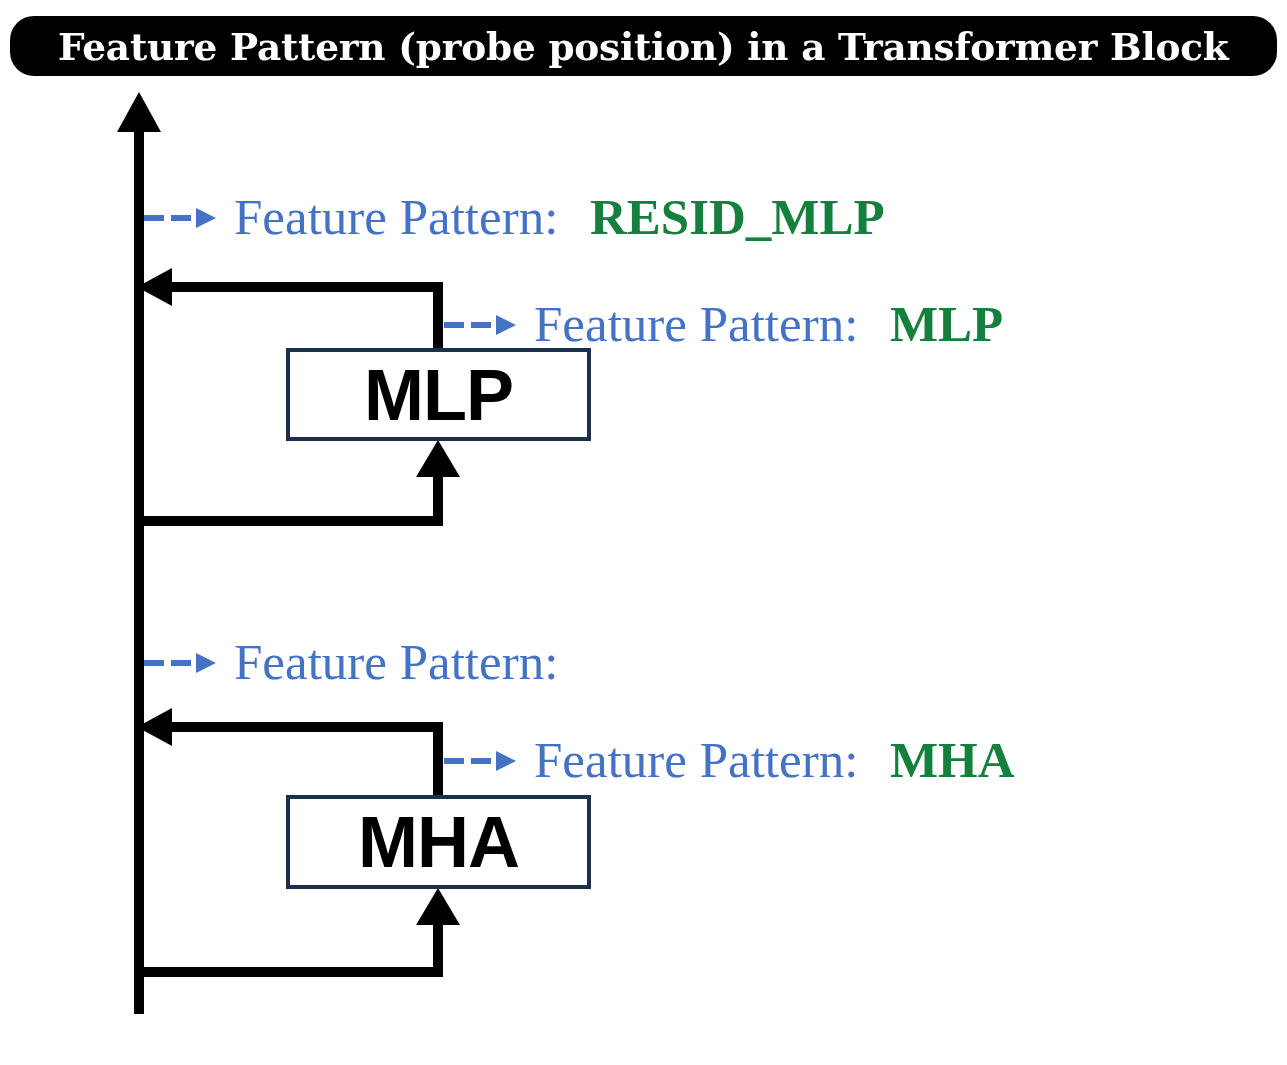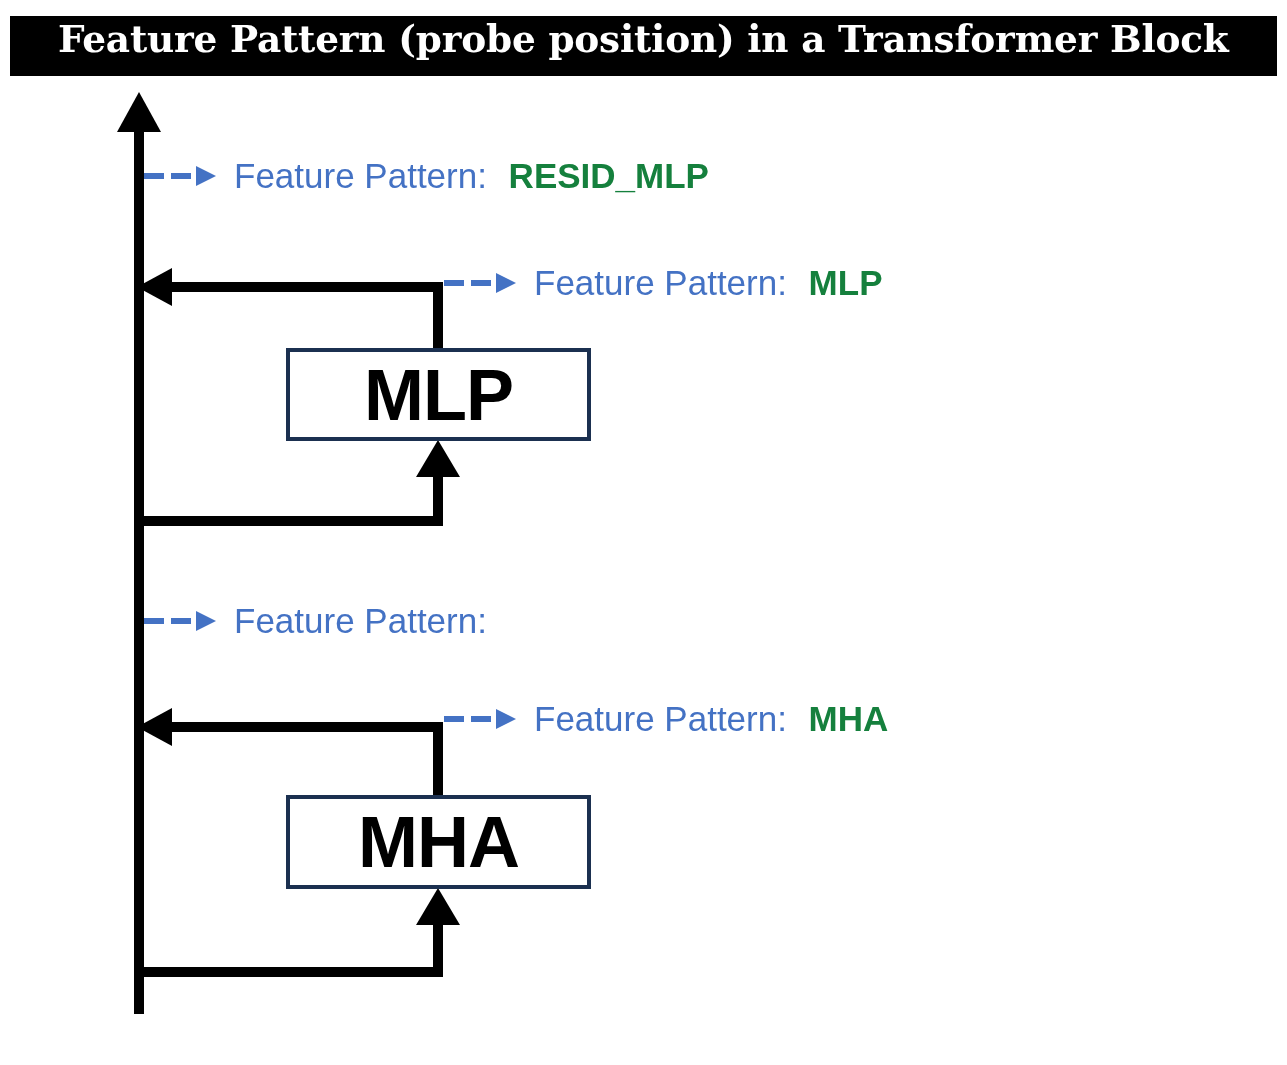--- a/index.html
+++ b/index.html
@@ -18,21 +18,23 @@
 
   
   #title-banner {
     position: absolute;
     left: 10px;
     top: 16px;
     width: 1267px;
     height: 60px;
     background: #000000;
     display: flex;
+    align-items: center;
     justify-content: center;
+    border-radius: 24px;
   }
   #title-text {
     color: #ffffff;
     font-family: "DejaVu Serif", "Liberation Serif", serif;
     font-weight: bold;
     font-size: 38px;
     letter-spacing: -0.2px;
     white-space: nowrap;
     transform: scaleX(0.985);
   }
@@ -66,23 +68,24 @@
   }
   #box-mlp { left: 286px; top: 348px; width: 305px; height: 93px; }
   #box-mha { left: 286px; top: 795px; width: 305px; height: 94px; }
 
   
   .annotation {
     position: absolute;
     display: flex;
     align-items: center;
     white-space: nowrap;
-    font-family: Liberation Sans, sans-serif;
-    font-size: 35px;
+    font-family: Liberation Serif, serif;
+    font-size: 51px;
     line-height: 1;
+    margin-top: 34px;
   }
   .ann-prefix { color: #4472c4; font-weight: normal; }
   .ann-value  { color: #15803d; font-weight: bold; padding-left: 0.62em; }
 
   .dash-arrow {
     display: inline-block;
     width: 72px;
     height: 22px;
     margin-right: 18px;
     flex: 0 0 auto;

